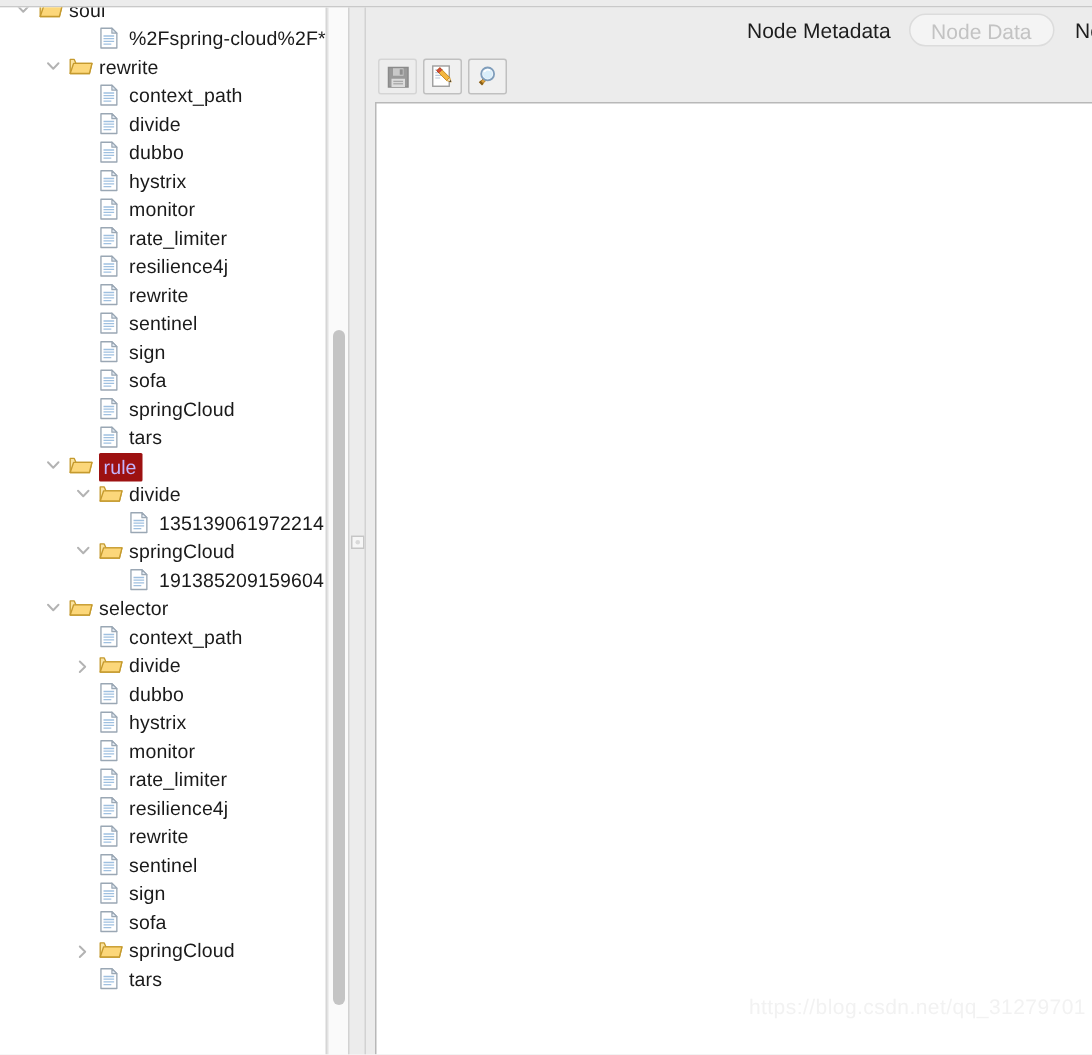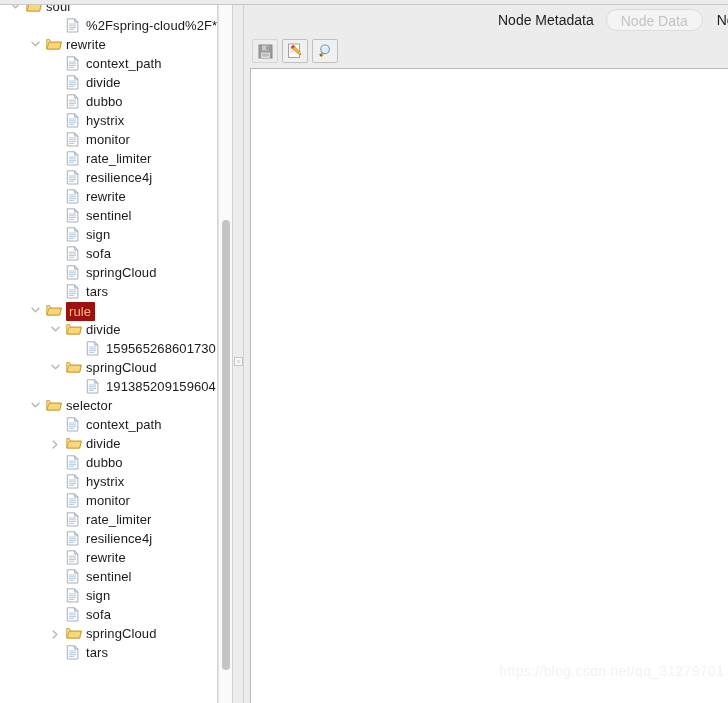--- a/index.html
+++ b/index.html
@@ -78,21 +78,21 @@
   .tree-row .tlabel {
     position: absolute;
     top: 0;
     height: 19px;
     line-height: 19px;
     font-size: 13px;
     letter-spacing: 0.1px;
   }
   .tree-row.selected .tlabel {
     background: #9d1111;
-    color: #fdba74;
+    color: #c4b5fd;
     padding: 1px 4px 1px 3px;
     border-radius: 1px;
     line-height: 17px;
     top: 1px;
     height: 17px;
   }
 
   
   .v-scrollbar {
     position: absolute;
@@ -475,21 +475,21 @@
           <span class="gicon" style="left:86px"><svg width="14" height="15" viewBox="0 0 14 15">
               <path d="M1.3 0.8 L8.6 0.8 L11.9 4.1 L11.9 14.0 L1.3 14.0 Z" fill="#ffffff" stroke="#9aa7b4" stroke-width="0.9" stroke-linejoin="round"></path>
               <path d="M8.6 0.8 L8.6 4.1 L11.9 4.1 Z" fill="#dfe8f1" stroke="#9aa7b4" stroke-width="0.8" stroke-linejoin="round"></path>
               <g stroke="#9fc0e0" stroke-width="0.85">
                 <line x1="3.0" y1="6.0" x2="10.1" y2="6.0"></line>
                 <line x1="3.0" y1="7.8" x2="10.1" y2="7.8"></line>
                 <line x1="3.0" y1="9.6" x2="10.1" y2="9.6"></line>
                 <line x1="3.0" y1="11.4" x2="8.2" y2="11.4"></line>
               </g>
             </svg></span>
-          <span class="tlabel" style="left:106px">159565268601730</span>
+          <span class="tlabel" style="left:106px">135139061972214</span>
         </li>
         <li class="tree-row">
           <span class="twisty" style="left:48px">
             <svg width="9" height="6" viewBox="0 0 9 6">
               <path d="M1 1.2 L4.5 4.8 L8 1.2" fill="none" stroke="#b3b3b3" stroke-width="1.3" stroke-linecap="round" stroke-linejoin="round"></path>
             </svg>
           </span>
           <span class="gicon" style="left:66px"><svg width="16" height="14" viewBox="0 0 16 14">
               <path d="M0.8 2.6 L0.8 12.0 L13.6 12.0 L15.3 5.2 L4.6 5.2 L3.5 2.6 Z" fill="#fbe3a0" stroke="#c59a2e" stroke-width="0.9" stroke-linejoin="round"></path>
               <path d="M0.8 12.0 L3.1 5.2 L15.3 5.2 L13.6 12.0 Z" fill="#fcd77a" stroke="#c59a2e" stroke-width="0.9" stroke-linejoin="round"></path>

